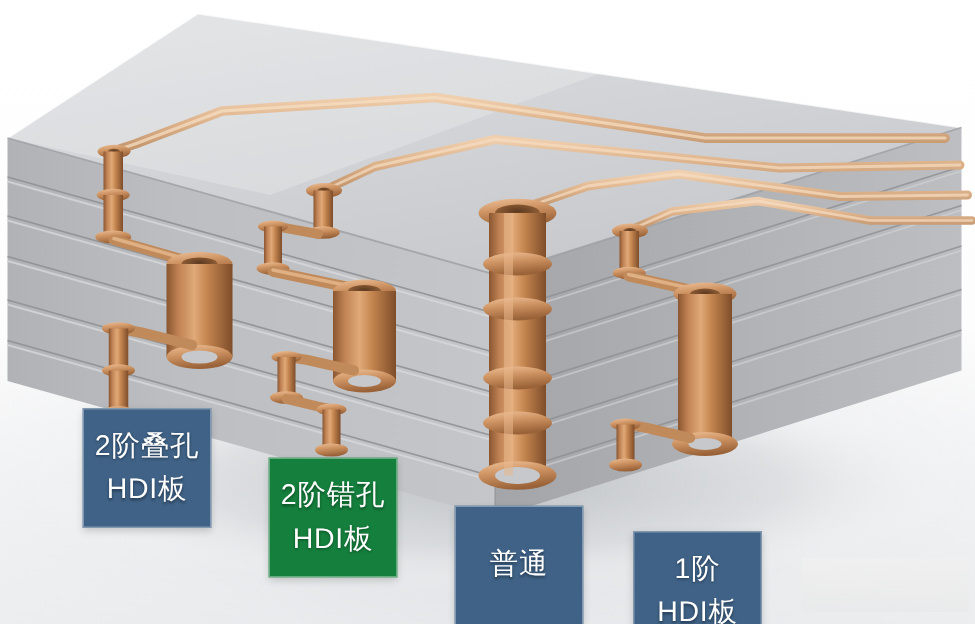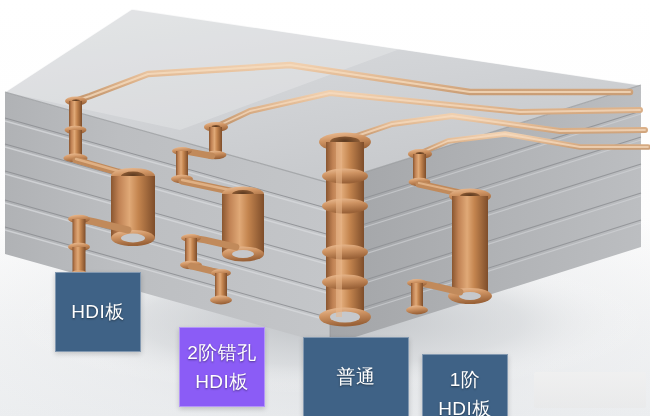--- a/index.html
+++ b/index.html
@@ -264,29 +264,30 @@
       <ellipse cx="470" cy="296" rx="11" ry="4" fill="#c6c8cb"></ellipse>
 
       <path d="M460,292 L430,285 L418,283" fill="none" stroke="#c18a5b" stroke-width="6.8" stroke-linecap="round"></path>
       <ellipse cx="417" cy="283" rx="10" ry="4" fill="url(#gCopperPad)"></ellipse>
       <rect x="411" y="283" width="12" height="27" fill="url(#gCopperV)"></rect>
       <ellipse cx="417" cy="310" rx="11" ry="4.4" fill="url(#gCopperPad)"></ellipse>
     </g>
   </svg>
 
   <div class="label-box" style="left:55px; top:272px; width:86px; height:80px; background:#3f6286;">
+    <span class="label-line">2阶叠孔</span>
     <span class="label-line">HDI板</span>
   </div>
 
-  <div class="label-box" style="left:179px; top:305px; width:86px; height:80px; background:#8b5cf6;margin-top:22px;">
+  <div class="label-box" style="left:179px; top:305px; width:86px; height:80px; background:#15803d;">
     <span class="label-line">2阶错孔</span>
     <span class="label-line">HDI板</span>
   </div>
 
-  <div class="label-box" style="left:303px; top:337px; width:106px; height:80px; background:#3f6286;">
+  <div class="label-box" style="left:303px; top:337px; width:86px; height:80px; background:#3f6286;">
     <span class="label-line">普通</span>
   </div>
 
   <div class="label-box" style="left:422px; top:354px; width:86px; height:80px; background:#3f6286;">
     <span class="label-line">1阶</span>
     <span class="label-line">HDI板</span>
   </div>
 
   <div id="watermark"></div>
 

